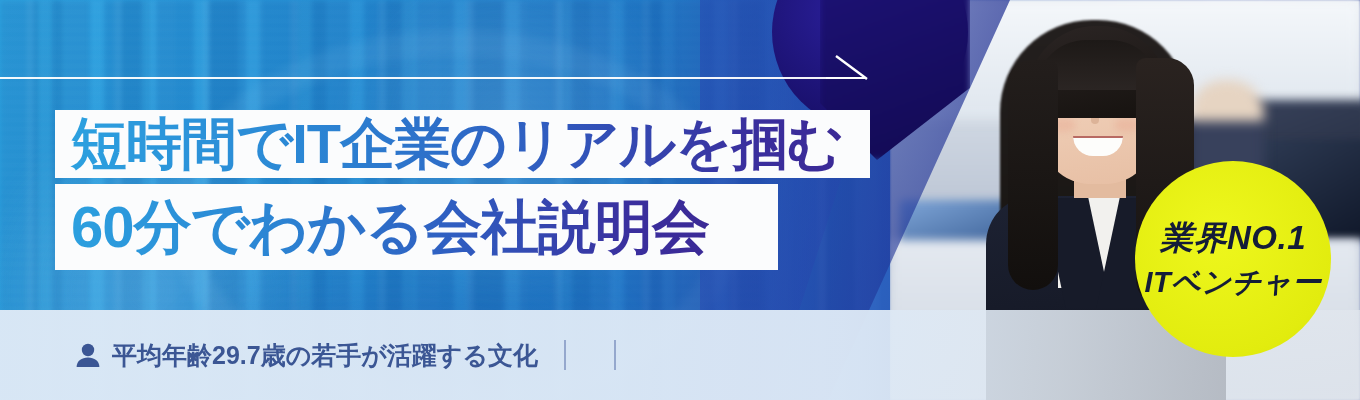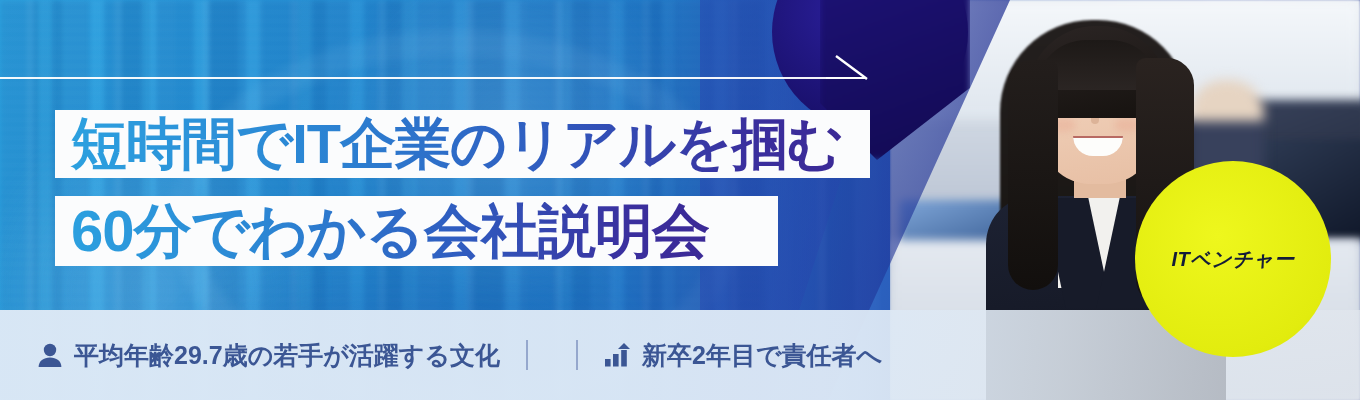--- a/index.html
+++ b/index.html
@@ -112,47 +112,47 @@
   
   .tagline{position:absolute;left:45px;top:26px;color:#ffffff;
     font-size:30px;font-weight:700;letter-spacing:.5px;white-space:nowrap;
     text-shadow:0 1px 3px rgba(0,20,70,.45);}
   .rule{position:absolute;left:0;top:77px;width:864px;height:2px;background:#ffffff;opacity:.95;}
   .arrow{position:absolute;left:826px;top:52px;width:56px;height:34px;}
 
   
   .band{position:absolute;background:#fbfcfd;display:flex;align-items:center;}
   .band1{left:55px;top:110px;width:815px;height:68px;}
-  .band2{left:55px;top:196px;width:723px;height:70px;}
+  .band2{left:55px;top:184px;width:723px;height:86px;}
   .headline{
     font-size:56px;font-weight:700;line-height:1;white-space:nowrap;
     padding-left:16px;letter-spacing:-1px;
     background:linear-gradient(90deg,#2ca2e0 0%,#2b86d4 32%,#2f5cc0 62%,#3a2f9e 88%,#3b2a96 100%);
     -webkit-background-clip:text;background-clip:text;color:transparent;
     -webkit-text-fill-color:transparent;
   }
   .headline2{font-size:58px;}
 
   
   .statsbar{position:absolute;left:0;top:310px;width:1360px;height:90px;
     background:linear-gradient(90deg,rgba(221,233,246,.97) 0%,rgba(221,233,246,.96) 62%,rgba(223,231,240,.88) 78%,rgba(226,231,238,.72) 100%);}
   .stats{position:absolute;left:0;top:310px;width:1204px;height:90px;
-    display:flex;align-items:center;gap:4px;padding-left:36px;box-sizing:border-box;}
+    display:flex;align-items:center;gap:4px;padding-left:74px;box-sizing:border-box;}
   .stat{display:flex;align-items:center;gap:10px;color:#3b5694;
     font-size:25px;font-weight:700;white-space:nowrap;}
   .divider{width:2px;height:30px;background:#7f93c0;opacity:.75;margin:0 22px;}
   .sicon{display:inline-block;width:28px;height:26px;position:relative;flex:0 0 auto;}
 
   
   .badge{position:absolute;left:1135px;top:161px;width:196px;height:196px;border-radius:50%;
     background:radial-gradient(circle at 42% 38%,#eef71d,#e2ec0e 72%,#d7e206 100%);
     display:flex;flex-direction:column;align-items:center;justify-content:center;gap:2px;}
   .badge-l1,.badge-l2{color:#141c38;font-weight:700;font-style:italic;white-space:nowrap;letter-spacing:.5px;}
   .badge-l1{font-size:33px;}
-  .badge-l2{font-size:20px;}
+  .badge-l2{font-size:29px;}
 </style>
 </head>
 <body>
 
 <div class="banner">
 
   <div class="bg-photo"></div>
   <div class="bg-servers"></div>
   <div class="bg-stripes"></div>
   <div class="bg-glow1"></div>
@@ -223,30 +223,20 @@
         </svg>
       </span>
       <span>平均年齢29.7歳の若手が活躍する文化</span>
     </div>
 
     <div class="divider"></div>
 
 
     <div class="divider"></div>
 
-    <div class="stat">
-      <span class="sicon">
-        <svg viewBox="0 0 28 26" width="28" height="26">
-          <rect x="1" y="17" width="5.6" height="7.5" fill="#3b5694"></rect>
-          <rect x="9" y="12" width="5.6" height="12.5" fill="#3b5694"></rect>
-          <rect x="17.2" y="8" width="5.6" height="16.5" fill="#3b5694"></rect>
-          <path d="M20 1 L26 7 L14 7 Z" fill="#3b5694"></path>
-        </svg>
-      </span>
-      <span>新卒2年目で責任者へ</span>
-    </div>
   </div>
 
   <div class="badge">
+    <div class="badge-l1">業界NO.1</div>
     <div class="badge-l2">ITベンチャー</div>
   </div>
 
 </div>
 
 </body></html>

